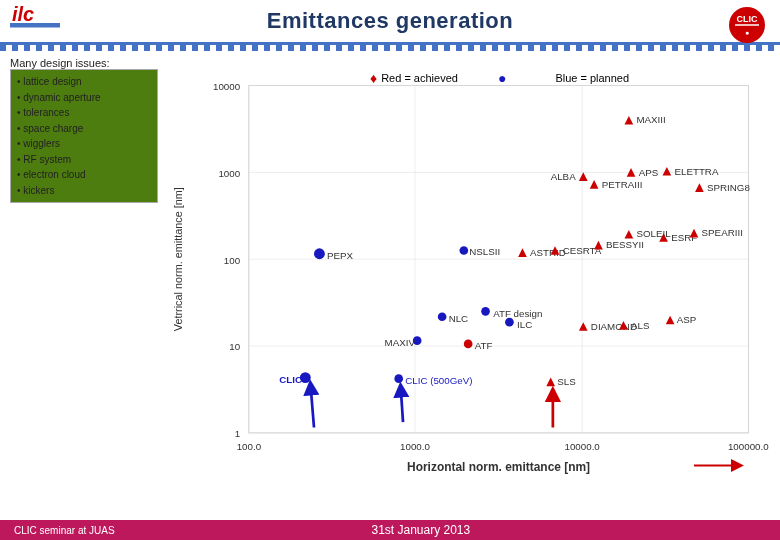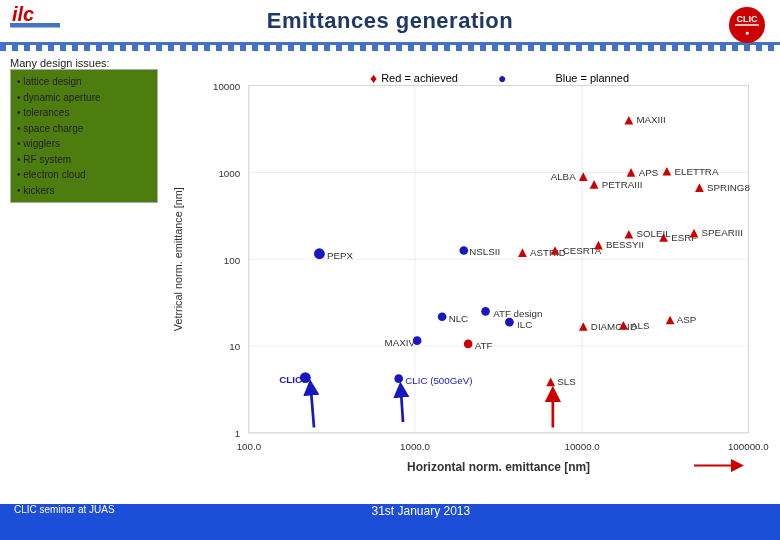--- a/index.html
+++ b/index.html
@@ -101,23 +101,24 @@
       width: 100%;
       height: 100%;
     }
 
     
     #footer {
       position: absolute;
       bottom: 0;
       left: 0;
       right: 0;
-      height: 36px;
-      background: #1d4ed8;
+      height: 20px;
+      background: #be185d;
       display: flex;
+      align-items: center;
       justify-content: space-between;
       padding: 0 14px;
     }
     #footer-left {
       color: #fff;
       font-size: 10px;
     }
     #footer-center {
       color: #fff;
       font-size: 12px;

